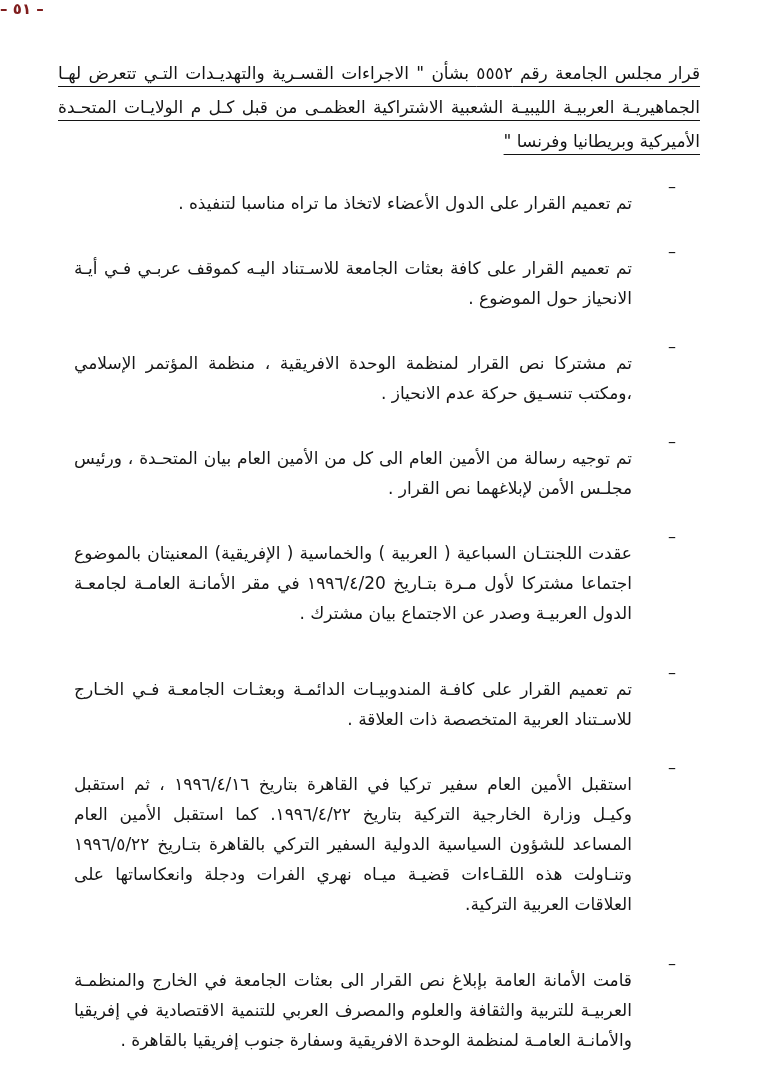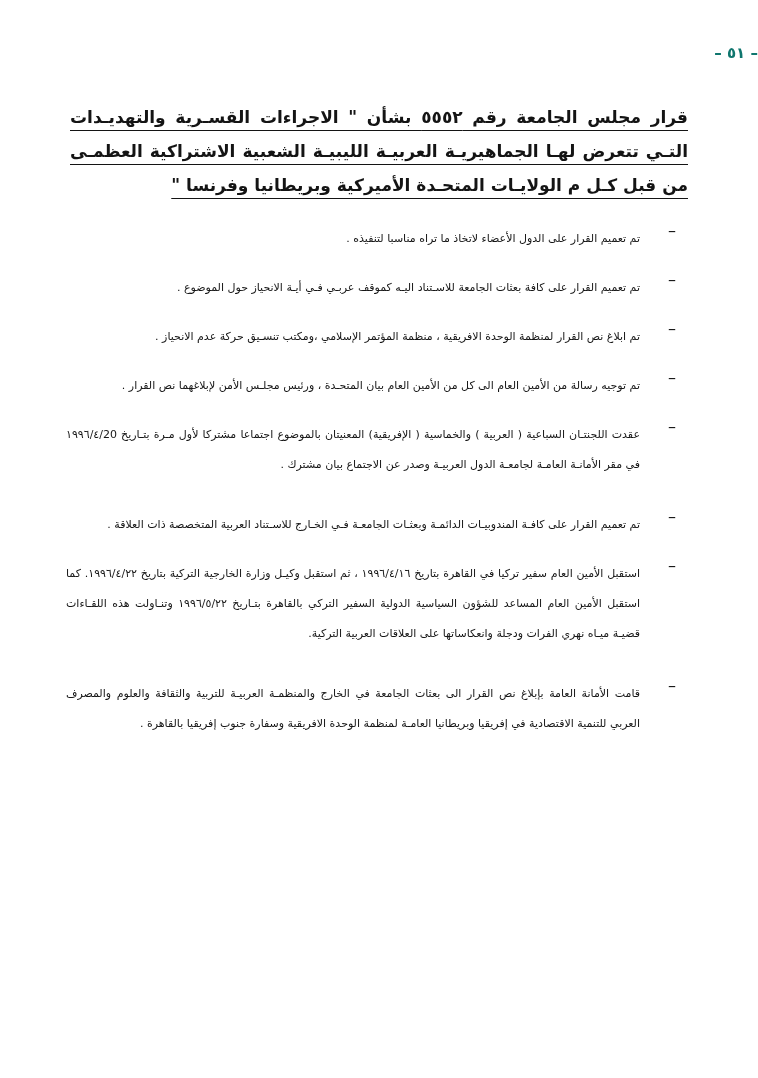--- a/index.html
+++ b/index.html
@@ -13,34 +13,33 @@
     height: 1078px;
     margin: 0 auto;
     background: #ffffff;
     color: #161616;
     direction: rtl;
     font-family: "DejaVu Sans", sans-serif;
     overflow: hidden;
     box-sizing: border-box;
   }
   .page-number {
-    padding-top: 44px;
-    text-align: right;
+    text-align: left;
     font-size: 15px;
     font-weight: bold;
     letter-spacing: 2px;
-    color: #0f766e;
+    color: #7f1d1d;
   }
   .content {
     padding: 0 58px 0 58px;
   }
   .section-title {
-    margin: 12px;
+    margin: 0;
     font-size: 17px;
-    font-weight: bold;
+    font-weight: normal;
     line-height: 34px;
     text-align: justify;
     text-decoration: underline;
     text-decoration-thickness: 1.4px;
     text-underline-offset: 7px;
     color: #141414;
   }
   .section-1 .section-title { margin-top: 38px; }
   .section-2 .section-title { margin-top: 30px; }
   .section-3 .section-title { margin-top: 34px; }
@@ -56,22 +55,22 @@
   .dash {
     flex: none;
     width: 18px;
     font-size: 16px;
     line-height: 30px;
     text-align: right;
     color: #1a1a1a;
   }
   .btext {
     flex: 1;
-    margin: 8px;
-    font-size: 11px;
+    margin: 16px;
+    font-size: 17px;
     line-height: 30px;
     text-align: justify;
     text-justify: inter-word;
     color: #161616;
   }
 </style>
 </head>
 <body>
 
 <div class="page">
@@ -86,21 +85,21 @@
         <div class="bullet">
           <span class="dash">–</span>
           <p class="btext">تم تعميم القرار على الدول الأعضاء لاتخاذ ما تراه مناسبا لتنفيذه .</p>
         </div>
         <div class="bullet">
           <span class="dash">–</span>
           <p class="btext">تم تعميم القرار على كافة بعثات الجامعة للاسـتناد اليـه كموقف عربـي فـي أيـة الانحياز حول الموضوع .</p>
         </div>
         <div class="bullet">
           <span class="dash">–</span>
-          <p class="btext">تم ابلاغ نص القرار لمنظمة الوحدة الافريقية ، منظمة المؤتمر الإسلامي ،ومكتب تنسـيق حركة عدم الانحياز .</p>
+          <p class="btext">تم مشتركا نص القرار لمنظمة الوحدة الافريقية ، منظمة المؤتمر الإسلامي ،ومكتب تنسـيق حركة عدم الانحياز .</p>
         </div>
         <div class="bullet">
           <span class="dash">–</span>
           <p class="btext">تم توجيه رسالة من الأمين العام الى كل من الأمين العام بيان المتحـدة ، ورئيس مجلـس الأمن لإبلاغهما نص القرار .</p>
         </div>
         <div class="bullet">
           <span class="dash">–</span>
           <p class="btext">عقدت اللجنتـان السباعية ( العربية ) والخماسية ( الإفريقية) المعنيتان بالموضوع اجتماعا مشتركا لأول مـرة بتـاريخ ١٩٩٦/٤/20 في مقر الأمانـة العامـة لجامعـة الدول العربيـة وصدر عن الاجتماع بيان مشترك .</p>
         </div>
       </div>
@@ -116,19 +115,19 @@
           <span class="dash">–</span>
           <p class="btext">استقبل الأمين العام سفير تركيا في القاهرة بتاريخ ١٩٩٦/٤/١٦ ، ثم استقبل وكيـل وزارة الخارجية التركية بتاريخ ١٩٩٦/٤/٢٢. كما استقبل الأمين العام المساعد للشؤون السياسية الدولية السفير التركي  بالقاهرة بتـاريخ ١٩٩٦/٥/٢٢ وتنـاولت هذه اللقـاءات قضيـة ميـاه نهري الفرات ودجلة وانعكاساتها على العلاقات العربية التركية.</p>
         </div>
       </div>
     </section>
 
     <section class="section section-3">
       <div class="bullets">
         <div class="bullet">
           <span class="dash">–</span>
-          <p class="btext">قامت الأمانة العامة بإبلاغ نص القرار الى بعثات الجامعة في الخارج  والمنظمـة العربيـة للتربية والثقافة والعلوم والمصرف العربي للتنمية الاقتصادية في  إفريقيا وبريطانيا العامـة لمنظمة الوحدة الافريقية وسفارة جنوب إفريقيا بالقاهرة .</p>
+          <p class="btext">قامت الأمانة العامة بإبلاغ نص القرار الى بعثات الجامعة في الخارج  والمنظمـة العربيـة للتربية والثقافة والعلوم والمصرف العربي للتنمية الاقتصادية في  إفريقيا والأمانـة العامـة لمنظمة الوحدة الافريقية وسفارة جنوب إفريقيا بالقاهرة .</p>
         </div>
       </div>
     </section>
 
   </div>
 </div>
 
 </body></html>

